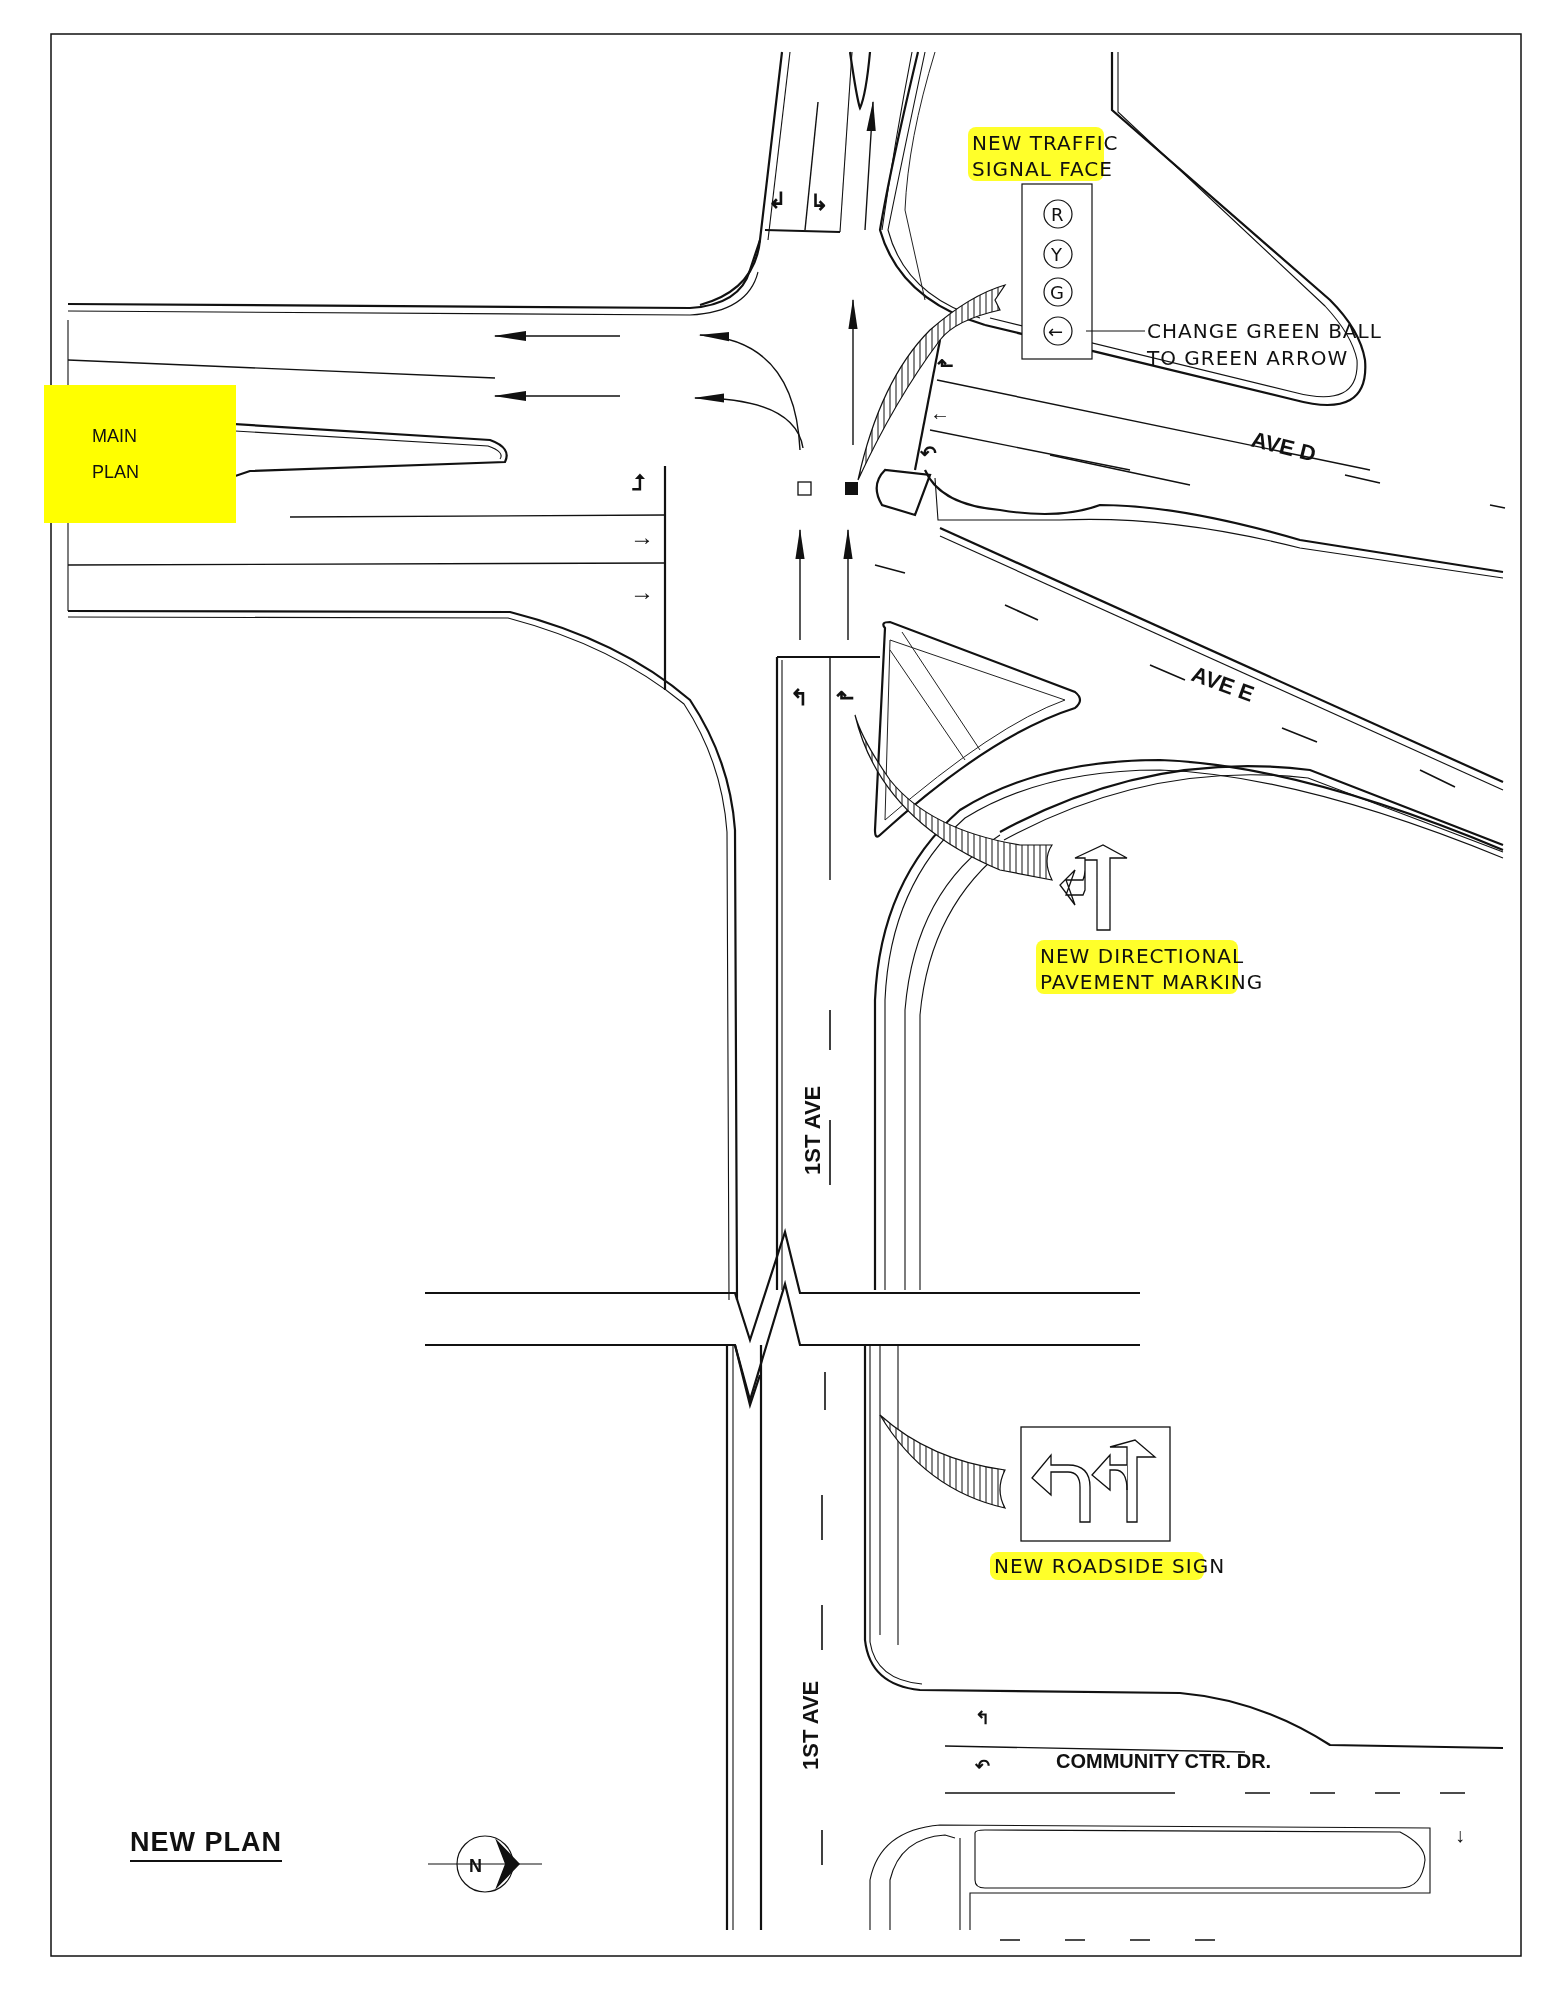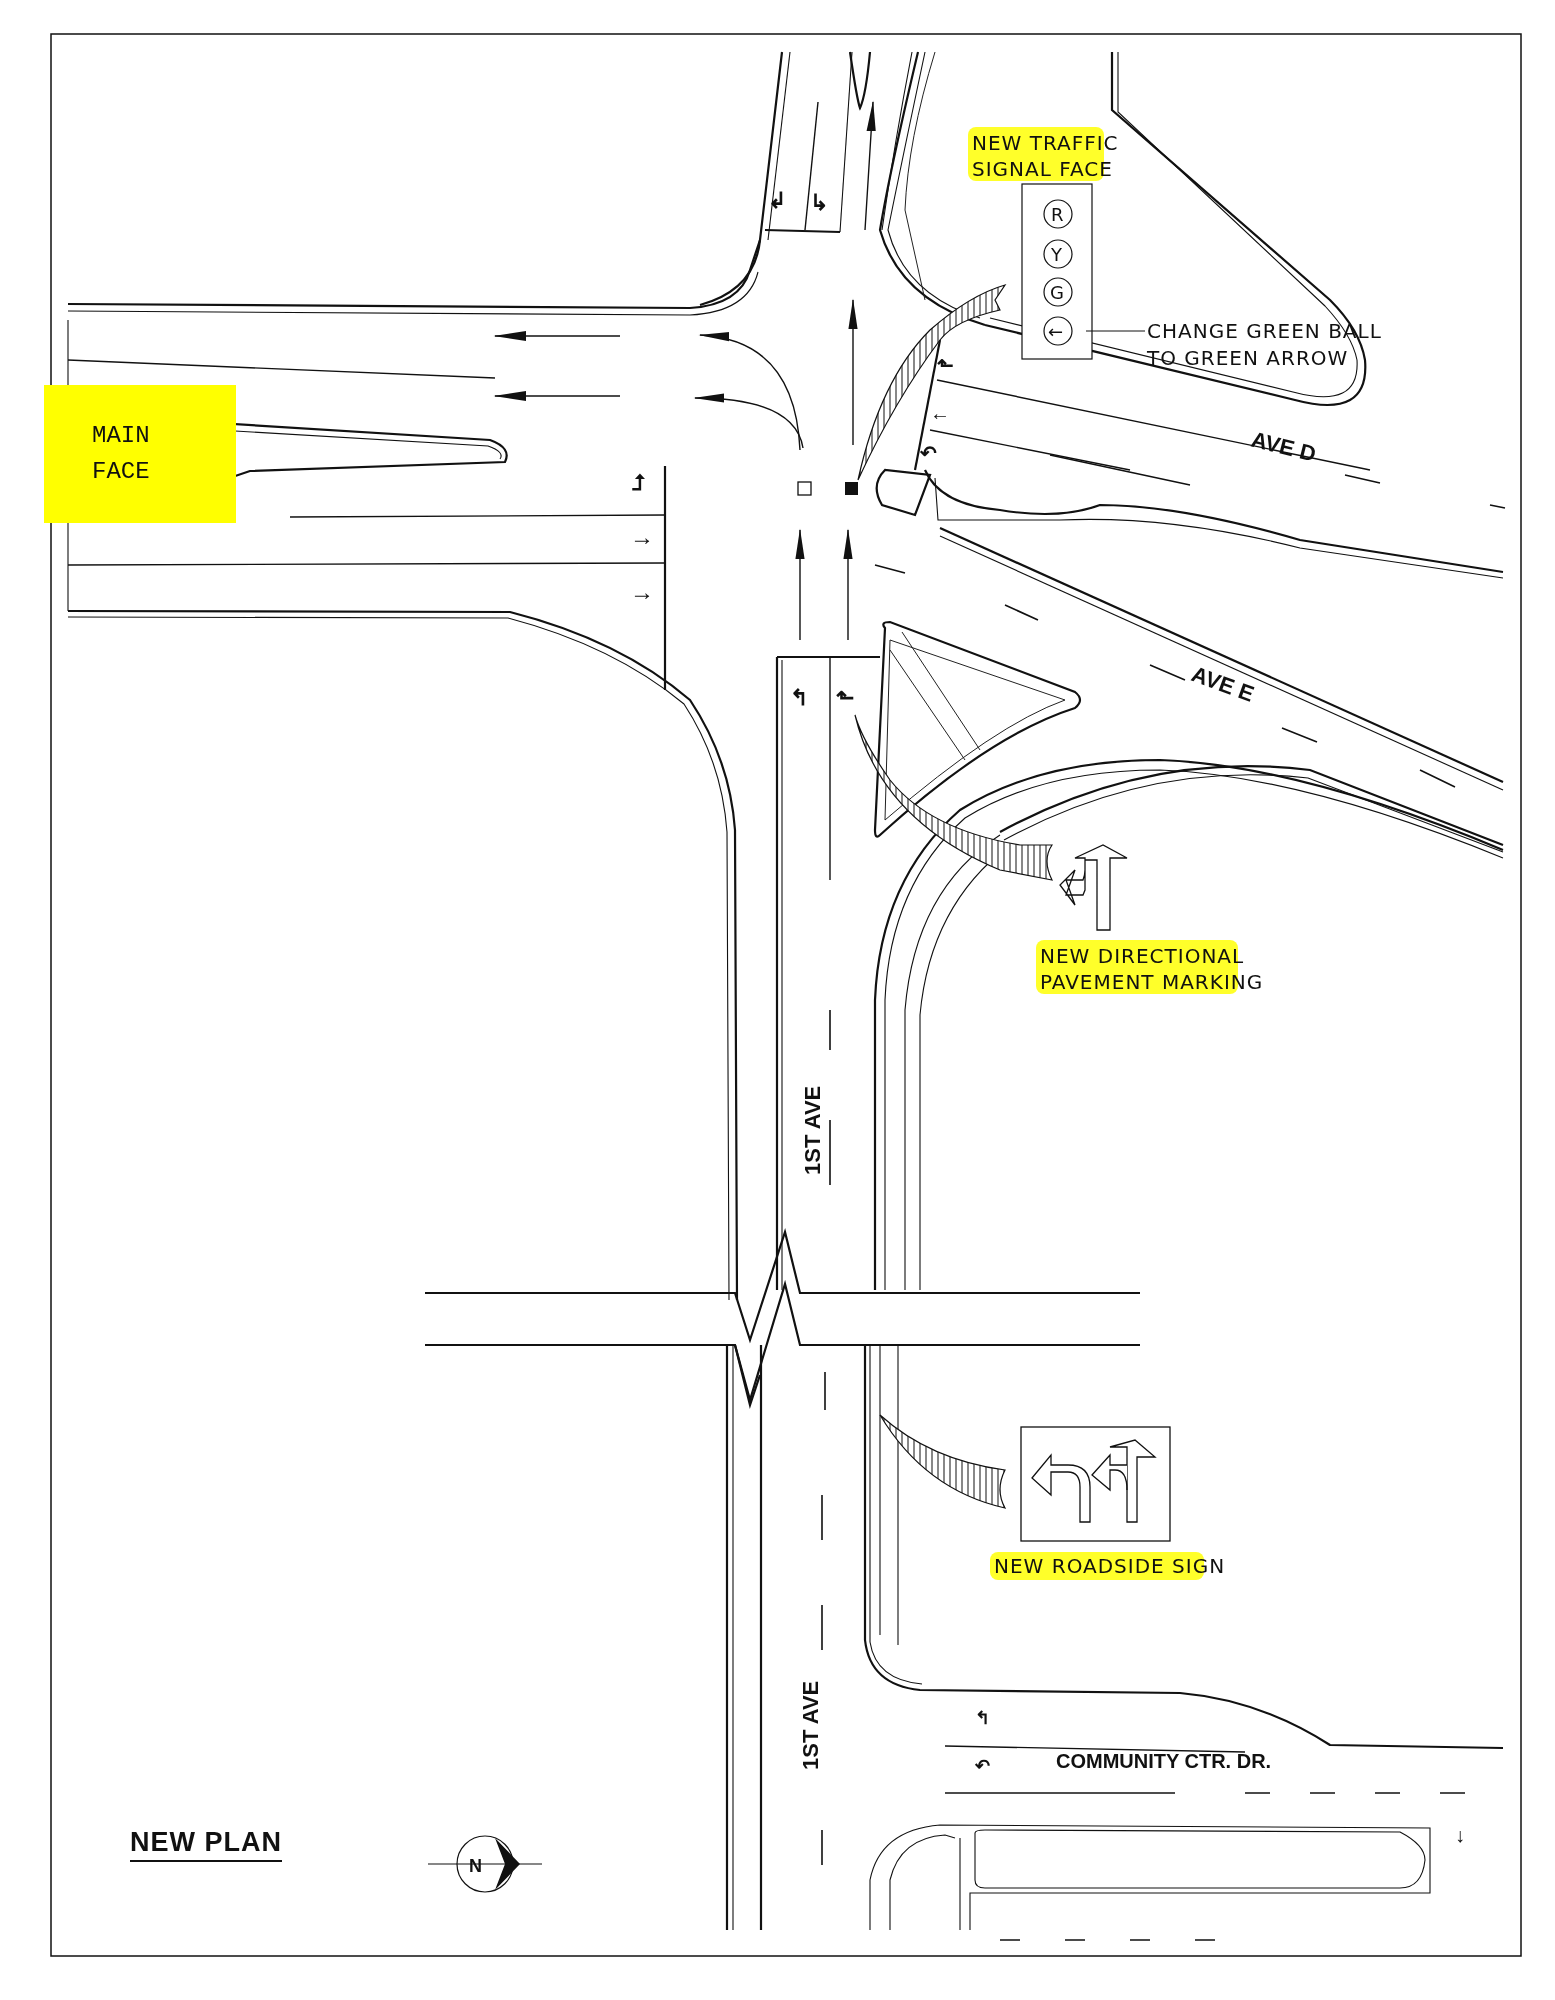--- a/index.html
+++ b/index.html
@@ -8,21 +8,21 @@
   .road { fill: none; stroke: #111; stroke-width: 2.2; }
   .road2 { fill: none; stroke: #111; stroke-width: 1.1; }
   .lane { fill: none; stroke: #111; stroke-width: 1.4; }
   .dash { fill: none; stroke: #111; stroke-width: 1.6; }
   .thin { fill: none; stroke: #222; stroke-width: 1; }
   .hatch { fill: url(#hatch); stroke: #111; stroke-width: 1.2; }
   .cad { font-family: "DejaVu Sans", sans-serif; font-weight: normal; fill: #111; letter-spacing: 1px; }
   .street { font-family: "Liberation Sans", sans-serif; font-weight: bold; fill: #111; }
   .hl { fill: #ffff2a; }
   .gate-box { position: absolute; left: 44px; top: 385px; width: 192px; height: 138px; background: #ffff00; display: flex; flex-direction: column; justify-content: center; padding-left: 48px; box-sizing: border-box; }
-  .gate-box span { font-family: Liberation Mono, monospace; font-size: 24px; line-height: 36px; color: #111; }
+  .gate-box span { font-family: Liberation Sans, sans-serif; font-size: 18px; line-height: 36px; color: #111; }
   .title { position: absolute; left: 130px; top: 1827px; font-family: "Liberation Sans", sans-serif; font-weight: bold; font-size: 27px; color: #111; letter-spacing: 1px; border-bottom: 2px solid #111; padding-bottom: 2px; }
 </style>
 </head>
 <body>
 
 <svg class="plan" viewBox="0 0 1555 2000" xmlns="http://www.w3.org/2000/svg">
   <defs>
     <pattern id="hatch" width="6" height="6" patternUnits="userSpaceOnUse">
       <rect width="6" height="6" fill="#fff"></rect>
       <line x1="2" y1="0" x2="2" y2="6" stroke="#111" stroke-width="1"></line>
@@ -222,16 +222,16 @@
   <g>
     <line x1="428" y1="1864" x2="542" y2="1864" stroke="#111" stroke-width="1.2"></line>
     <circle cx="485" cy="1864" r="28" fill="none" stroke="#111" stroke-width="1.2"></circle>
     <path d="M495,1838 L520,1864 L495,1890 L505,1864 Z" fill="#111"></path>
     <text x="469" y="1872" font-size="18" font-weight="bold" fill="#111">N</text>
   </g>
 </svg>
 
 <div class="gate-box">
   <span>MAIN</span>
-  <span>FACE</span>
+  <span>PLAN</span>
 </div>
 
 <div class="title">NEW PLAN</div>
 
 </body></html>

